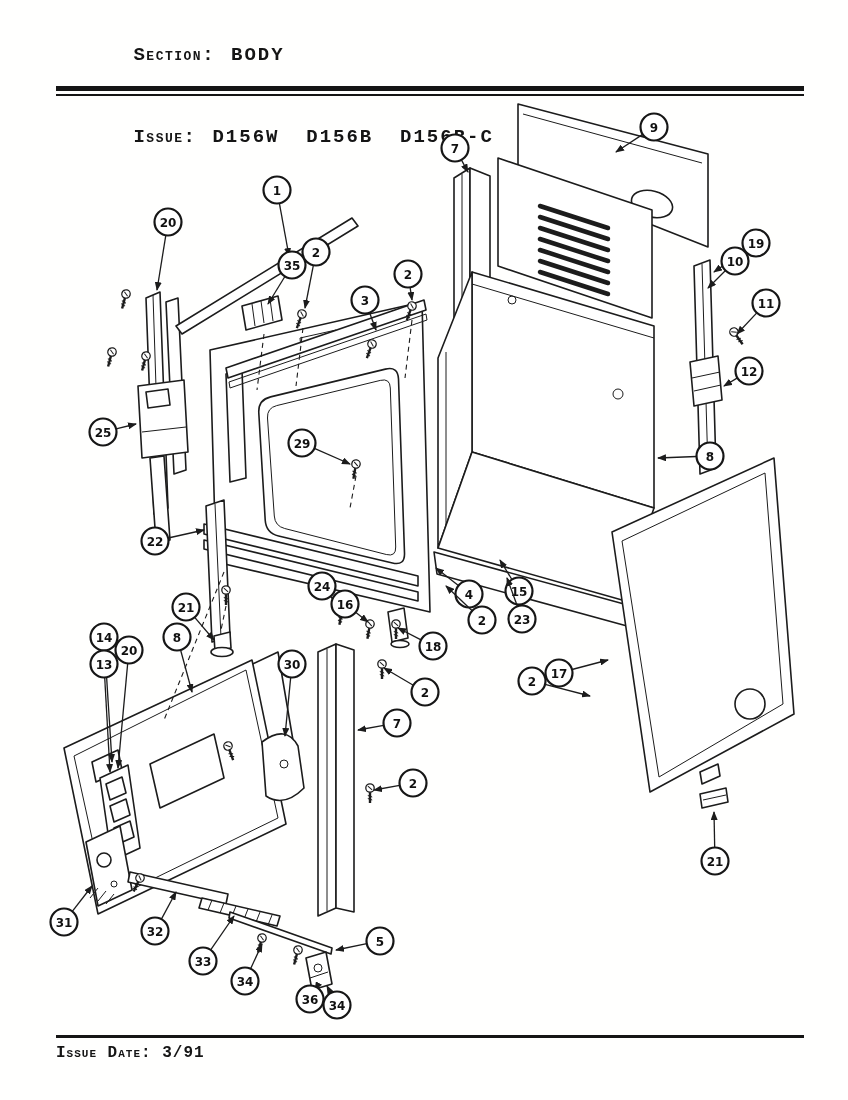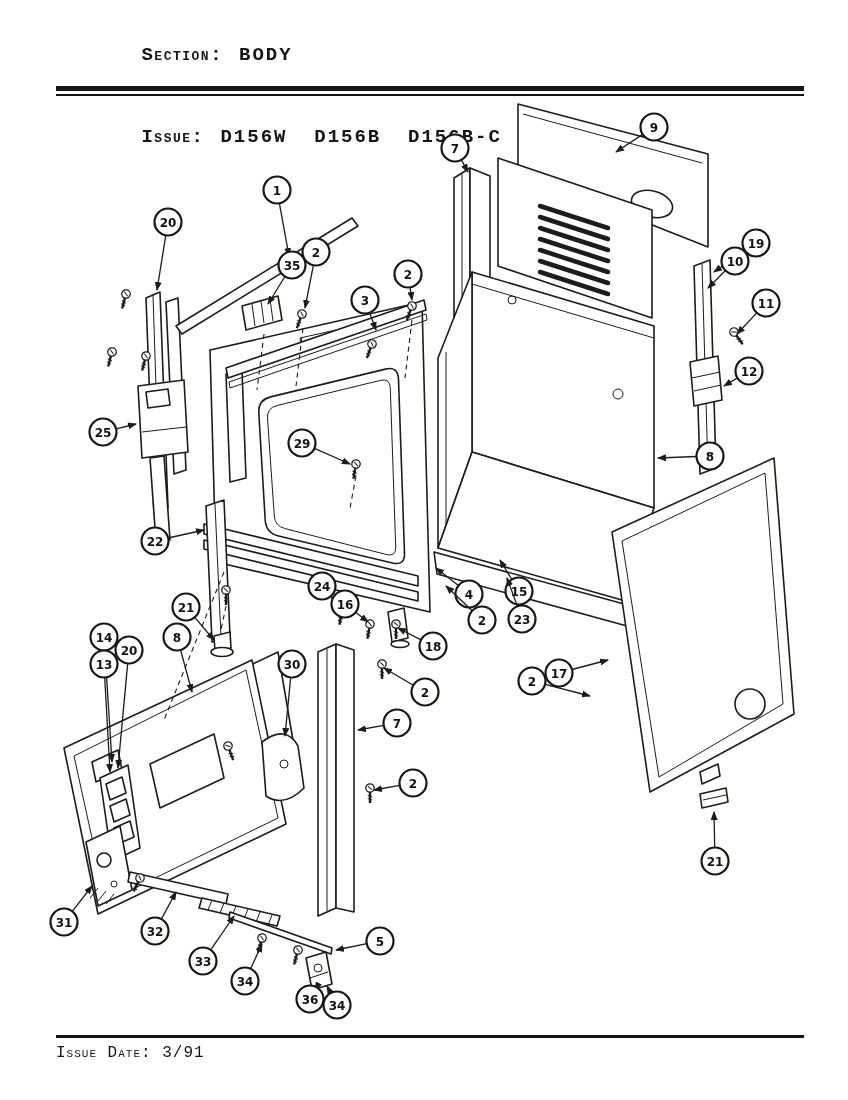--- a/index.html
+++ b/index.html
@@ -1,31 +1,31 @@
 <!DOCTYPE html>
 <html><head>
 <meta charset="utf-8">
 <style>
   * { margin:0; padding:0; box-sizing:border-box; }
   html,body { background:#ffffff; }
   body { font-family:"Liberation Sans", sans-serif; }
   .page { position:relative; width:848px; height:1100px; background:#fffffe; overflow:hidden; }
 
-  .hdr { position:absolute; top:14px; left:64px; right:48px; }
+  .hdr { position:absolute; top:14px; left:56px; right:48px; }
   .hdr-line { font-family:"Liberation Mono", monospace; font-weight:700; font-variant:small-caps;
               font-size:19px; letter-spacing:1.5px; color:#151515; line-height:1.45; white-space:pre; }
   .hdr-line .value { margin-left:16px; letter-spacing:2px; }
 
   .rules { position:absolute; top:86px; left:56px; right:44px; }
   .rule-thick { height:5px; background:#151515; }
   .rule-thin  { height:2px; background:#151515; margin-top:3px; }
 
   .ftr { position:absolute; top:1035px; left:56px; right:44px; }
   .ftr .rule { height:3px; background:#151515; }
-  .ftr-text { margin-top:6px; font-family:"Liberation Mono", monospace; font-weight:400;
+  .ftr-text { margin-top:6px; font-family:"Liberation Mono", monospace; font-weight:700;
               font-variant:small-caps; font-size:16px; letter-spacing:1px; color:#151515; }
 
   svg.diagram { position:absolute; top:0; left:0; }
 
   .ink      { stroke:#1c1c1c; fill:none;    stroke-width:1.6; stroke-linejoin:round; stroke-linecap:round; }
   .ink-fill { stroke:#1c1c1c; fill:#ffffff; stroke-width:1.6; stroke-linejoin:round; }
   .thin     { stroke:#1c1c1c; fill:none; stroke-width:1;   stroke-linejoin:round; }
   .dash     { stroke:#1c1c1c; fill:none; stroke-width:1.1; stroke-dasharray:5 4; }
   .louver   { stroke:#1c1c1c; stroke-width:4.5; stroke-linecap:round; }
   .hatch    { stroke:#1c1c1c; stroke-width:1; }

